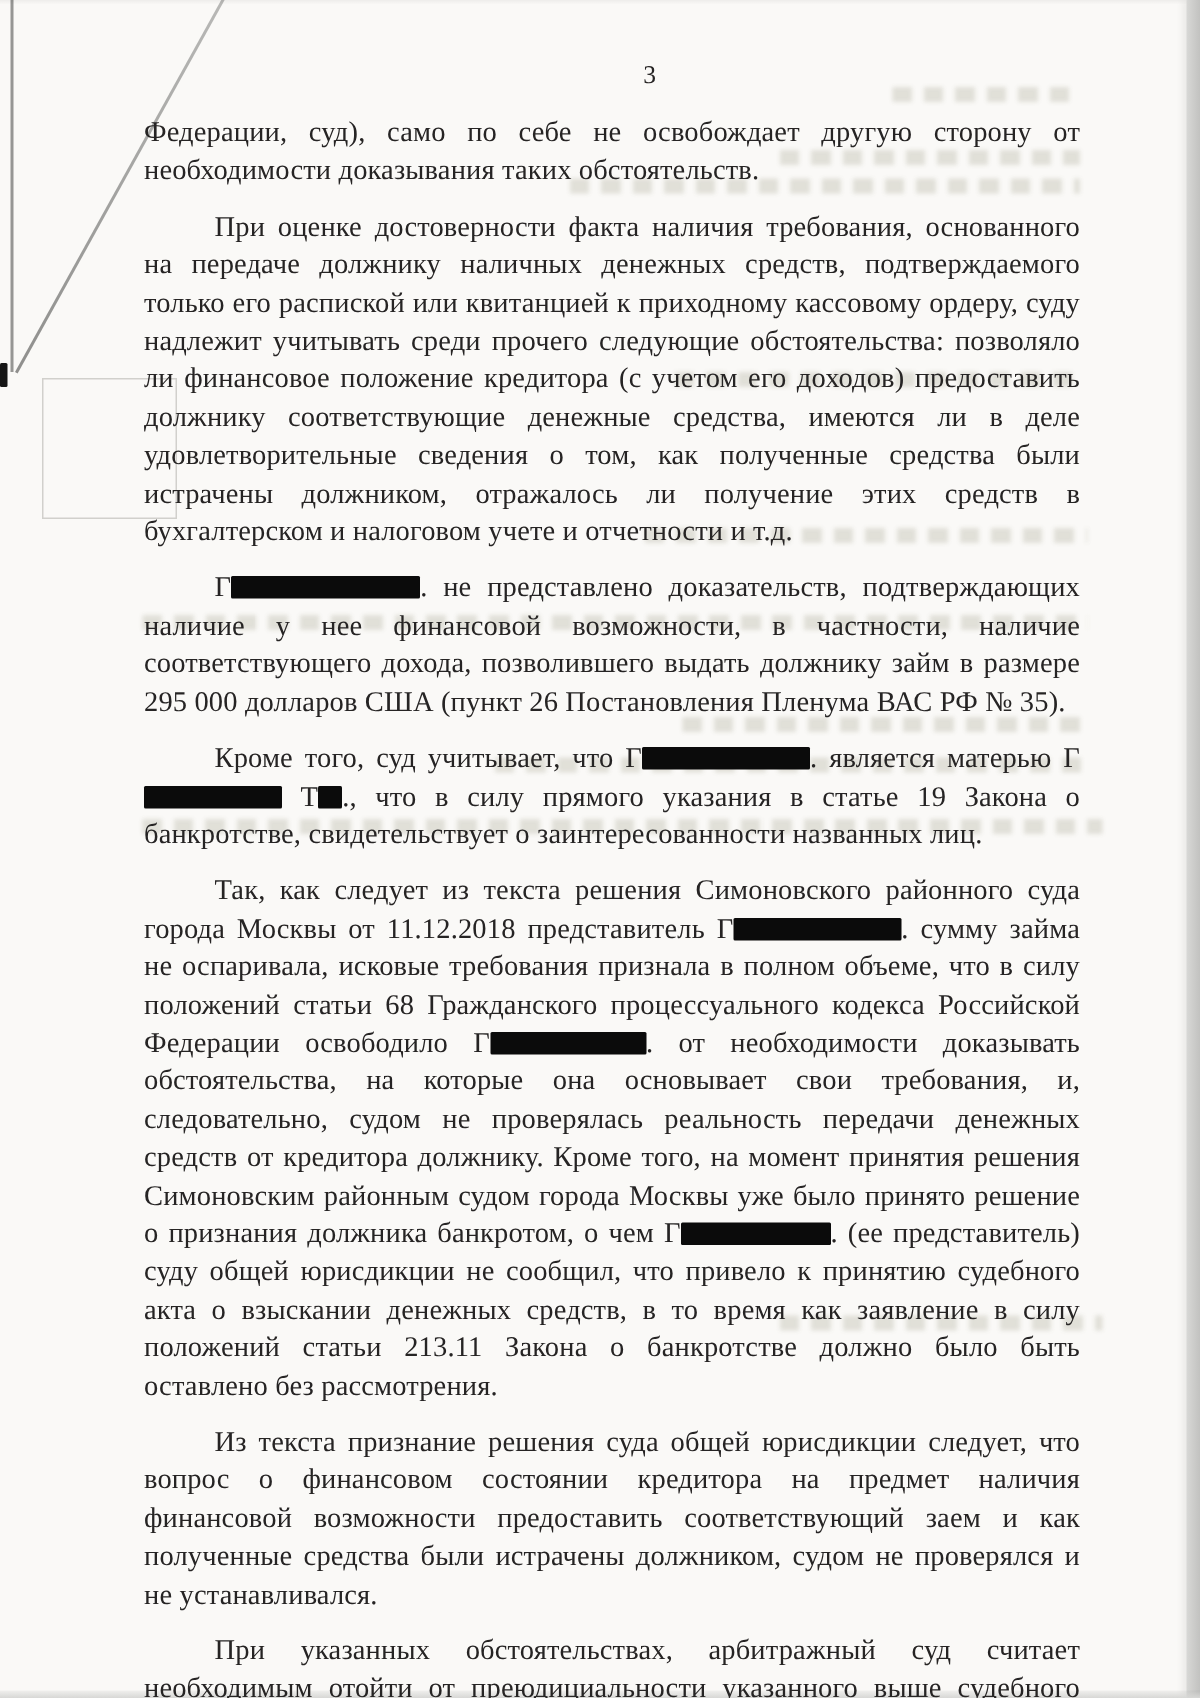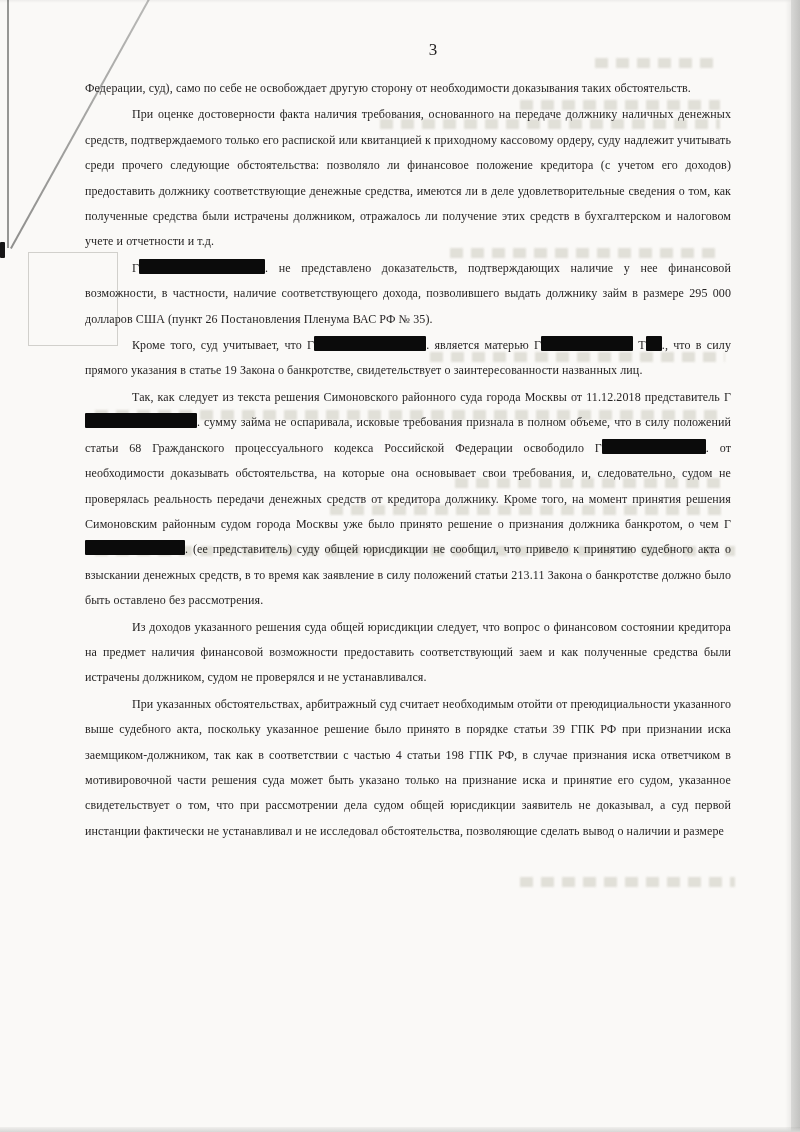--- a/index.html
+++ b/index.html
@@ -59,23 +59,23 @@
   .content{
     position:absolute;left:84px;top:40px;width:648px;
   }
   .page-number{
     text-align:center;
     transform:translateX(25px);
     font-size:17px;color:var(--ink);
     margin-bottom:16px;
   }
   .body-text p.para{
-    margin:1px;
+    margin:12px;
     text-align:justify;
-    font-size:12px;
+    font-size:19px;
     line-height:25.4px;
     color:var(--ink);
     letter-spacing:0.1px;
   }
   .body-text p.indent{text-indent:47px;}
   .redact{
     display:inline-block;
     height:15px;
     background:var(--redaction);
     transform:translateY(2px);
@@ -107,18 +107,18 @@
   <div class="bleed" style="left:520px;top:877px;width:215px"></div>
 
   <div class="content">
     <div class="page-number">3</div>
     <div class="body-text" id="doc-body">
         <p class="para">Федерации, суд), само по себе не освобождает другую сторону от необходимости доказывания таких обстоятельств.</p>
         <p class="para indent">При оценке достоверности факта наличия требования, основанного на передаче должнику наличных денежных средств, подтверждаемого только его распиской или квитанцией к приходному кассовому ордеру, суду надлежит учитывать среди прочего следующие обстоятельства: позволяло ли финансовое положение кредитора (с учетом его доходов) предоставить должнику соответствующие денежные средства, имеются ли в деле удовлетворительные сведения о том, как полученные средства были истрачены должником, отражалось ли получение этих средств в бухгалтерском и налоговом учете и отчетности и т.д.</p>
         <p class="para indent">Г<span class="redact" style="width: 126px;"></span>. не представлено доказательств, подтверждающих наличие у нее финансовой возможности, в частности, наличие соответствующего дохода, позволившего выдать должнику займ в размере 295 000 долларов США (пункт 26 Постановления Пленума ВАС РФ № 35).</p>
         <p class="para indent">Кроме того, суд учитывает, что Г<span class="redact" style="width: 112px;"></span>. является матерью Г<span class="redact" style="width: 92px;"></span> Т<span class="redact" style="width: 16px;"></span>., что в силу прямого указания в статье 19 Закона о банкротстве, свидетельствует о заинтересованности названных лиц.</p>
         <p class="para indent">Так, как следует из текста решения Симоновского районного суда города Москвы от 11.12.2018 представитель Г<span class="redact" style="width: 112px;"></span>. сумму займа не оспаривала, исковые требования признала в полном объеме, что в силу положений статьи 68 Гражданского процессуального кодекса Российской Федерации освободило Г<span class="redact" style="width: 104px;"></span>. от необходимости доказывать обстоятельства, на которые она основывает свои требования, и, следовательно, судом не проверялась реальность передачи денежных средств от кредитора должнику. Кроме того, на момент принятия решения Симоновским районным судом города Москвы уже было принято решение о признания должника банкротом, о чем Г<span class="redact" style="width: 100px;"></span>. (ее представитель) суду общей юрисдикции не сообщил, что привело к принятию судебного акта о взыскании денежных средств, в то время как заявление в силу положений статьи 213.11 Закона о банкротстве должно было быть оставлено без рассмотрения.</p>
-        <p class="para indent">Из доходов указанного решения суда общей юрисдикции следует, что вопрос о финансовом состоянии кредитора на предмет наличия финансовой возможности предоставить соответствующий заем и как полученные средства были истрачены должником, судом не проверялся и не устанавливался.</p>
+        <p class="para indent">Из текста признание решения суда общей юрисдикции следует, что вопрос о финансовом состоянии кредитора на предмет наличия финансовой возможности предоставить соответствующий заем и как полученные средства были истрачены должником, судом не проверялся и не устанавливался.</p>
         <p class="para indent">При указанных обстоятельствах, арбитражный суд считает необходимым отойти от преюдициальности указанного выше судебного акта, поскольку указанное решение было принято в порядке статьи 39 ГПК РФ при признании иска заемщиком-должником, так как в соответствии с частью 4 статьи 198 ГПК РФ, в случае признания иска ответчиком в мотивировочной части решения суда может быть указано только на признание иска и принятие его судом, указанное свидетельствует о том, что при рассмотрении дела судом общей юрисдикции заявитель не доказывал, а суд первой инстанции фактически не устанавливал и не исследовал обстоятельства, позволяющие сделать вывод о наличии и размере</p>
       </div>
   </div>
 
 </div>
 
 </body></html>

